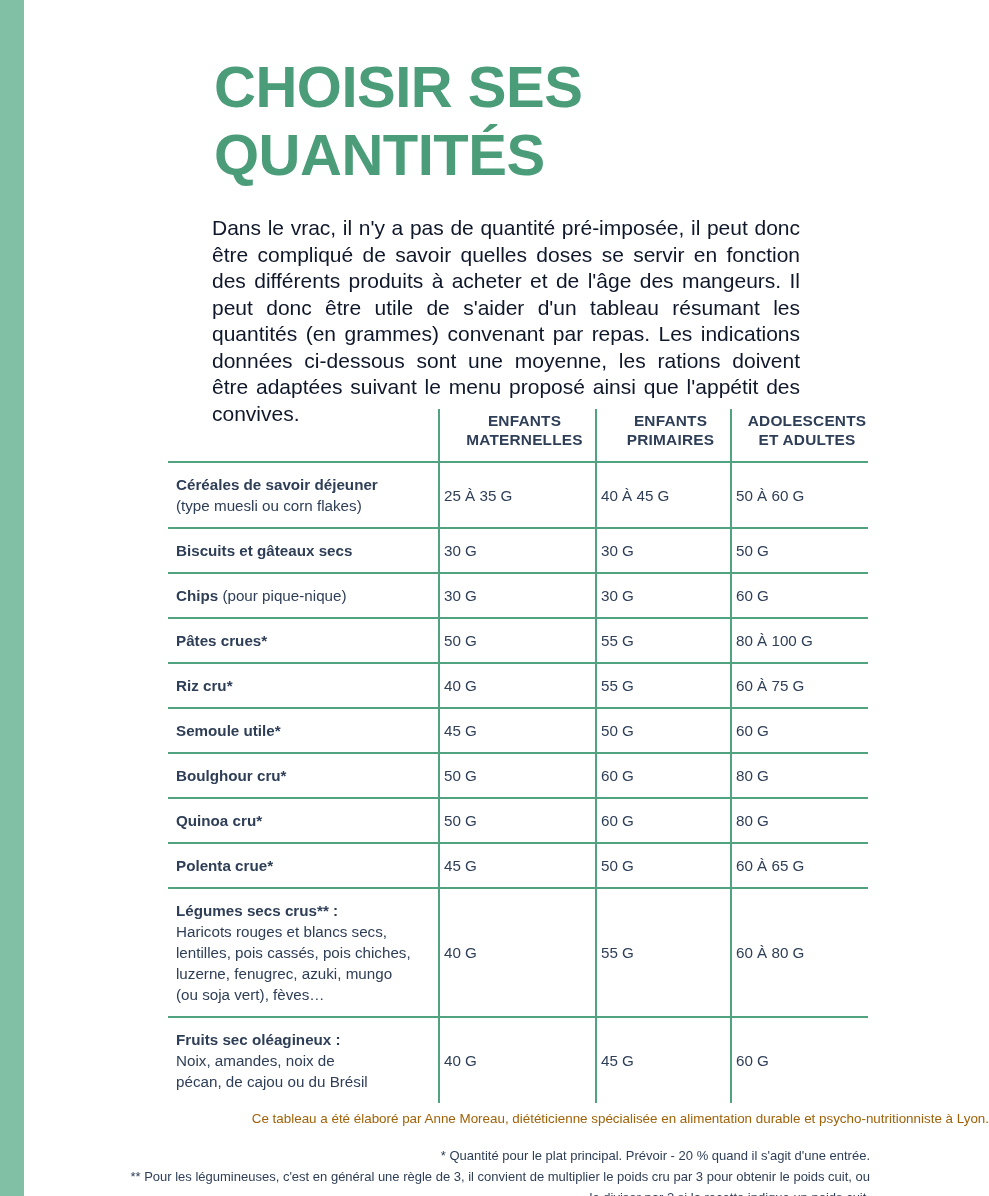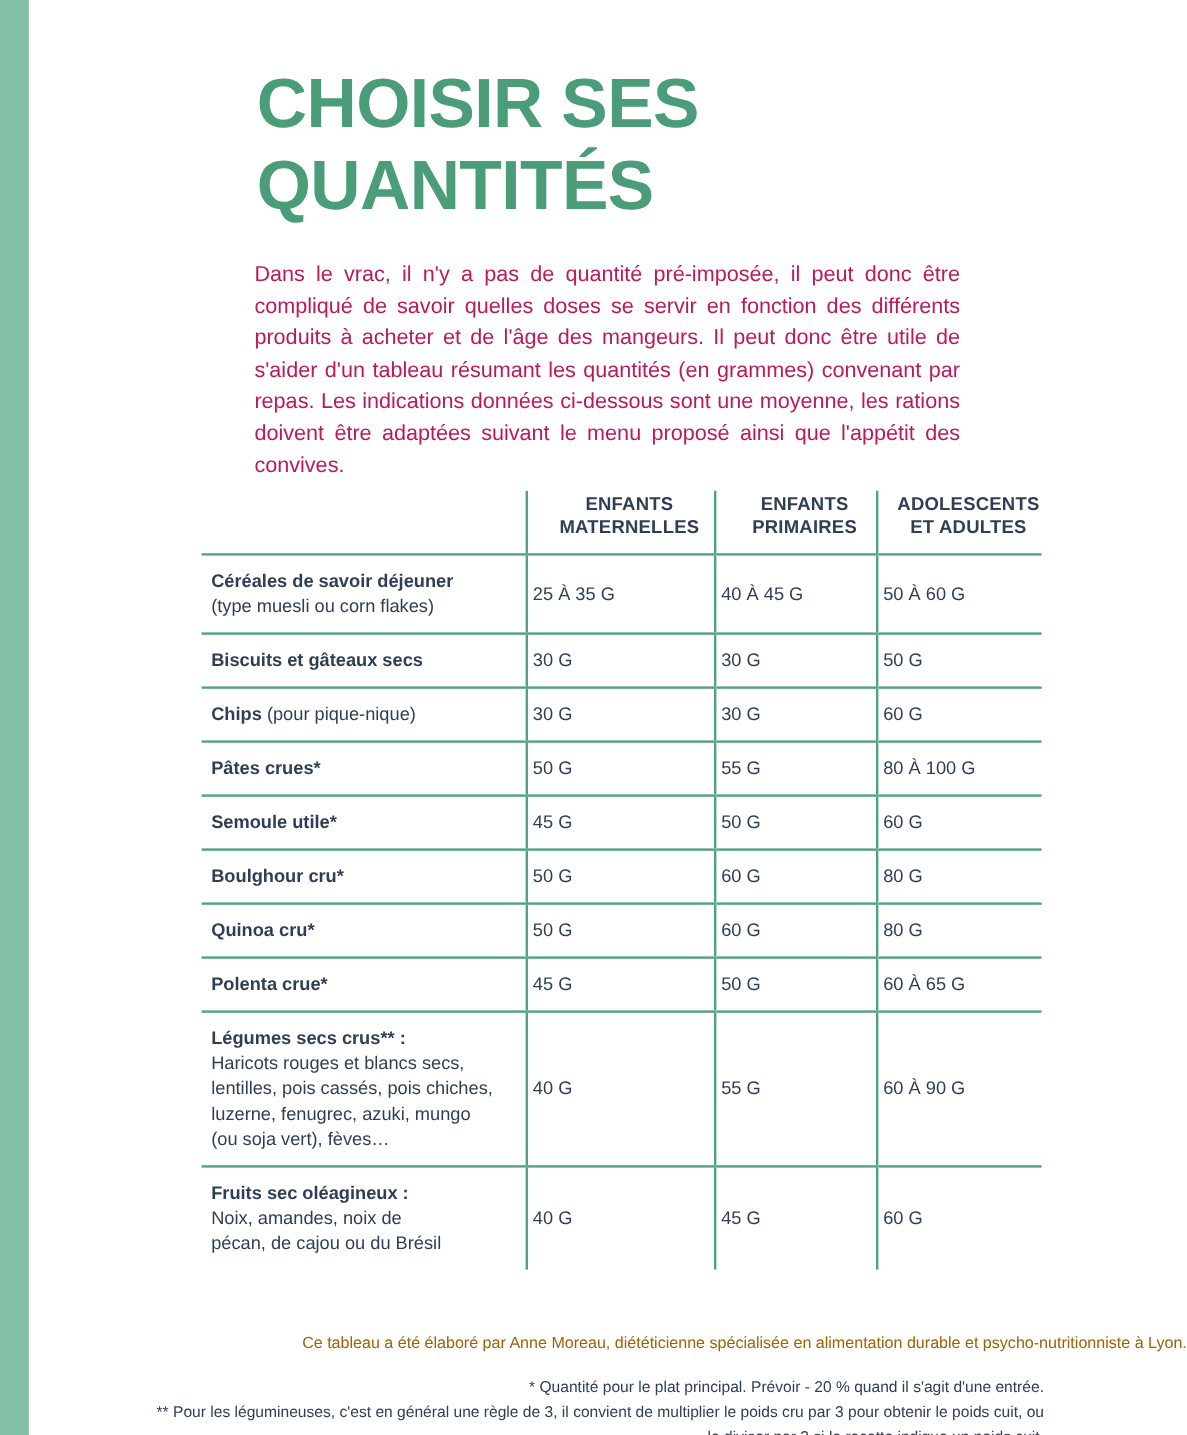--- a/index.html
+++ b/index.html
@@ -40,22 +40,22 @@
     line-height: 68px;
     font-weight: bold;
     letter-spacing: -0.5px;
     text-transform: uppercase;
   }
   .intro {
     position: absolute;
     left: 212px;
     top: 198px;
     width: 588px;
-    color: #be185d;
-    font-size: 18px;
+    color: #0f172a;
+    font-size: 21px;
     line-height: 26.5px;
     text-align: justify;
   }
   
   .table-wrap {
     position: absolute;
     left: 168px;
     top: 392px;
     width: 700px;
   }
@@ -188,20 +188,26 @@
               <td class="val">30 G</td>
               <td class="val">60 G</td>
             </tr>
             <tr>
               <td class="label"><b>Pâtes crues*</b></td>
               <td class="val">50 G</td>
               <td class="val">55 G</td>
               <td class="val">80 À 100 G</td>
             </tr>
             <tr>
+              <td class="label"><b>Riz cru*</b></td>
+              <td class="val">40 G</td>
+              <td class="val">55 G</td>
+              <td class="val">60 À 75 G</td>
+            </tr>
+            <tr>
               <td class="label"><b>Semoule utile*</b></td>
               <td class="val">45 G</td>
               <td class="val">50 G</td>
               <td class="val">60 G</td>
             </tr>
             <tr>
               <td class="label"><b>Boulghour cru*</b></td>
               <td class="val">50 G</td>
               <td class="val">60 G</td>
               <td class="val">80 G</td>
@@ -215,21 +221,21 @@
             <tr>
               <td class="label"><b>Polenta crue*</b></td>
               <td class="val">45 G</td>
               <td class="val">50 G</td>
               <td class="val">60 À 65 G</td>
             </tr>
             <tr>
               <td class="label"><b>Légumes secs crus** :</b><br><span class="sub">Haricots rouges et blancs secs,</span><br><span class="sub">lentilles, pois cassés, pois chiches,</span><br><span class="sub">luzerne, fenugrec, azuki, mungo</span><br><span class="sub">(ou soja vert), fèves…</span></td>
               <td class="val">40 G</td>
               <td class="val">55 G</td>
-              <td class="val">60 À 90 G</td>
+              <td class="val">60 À 80 G</td>
             </tr>
             <tr>
               <td class="label"><b>Fruits sec oléagineux :</b><br><span class="sub">Noix, amandes, noix de</span><br><span class="sub">pécan, de cajou ou du Brésil</span></td>
               <td class="val">40 G</td>
               <td class="val">45 G</td>
               <td class="val">60 G</td>
             </tr>
           </tbody>
       </table>
     </div>

